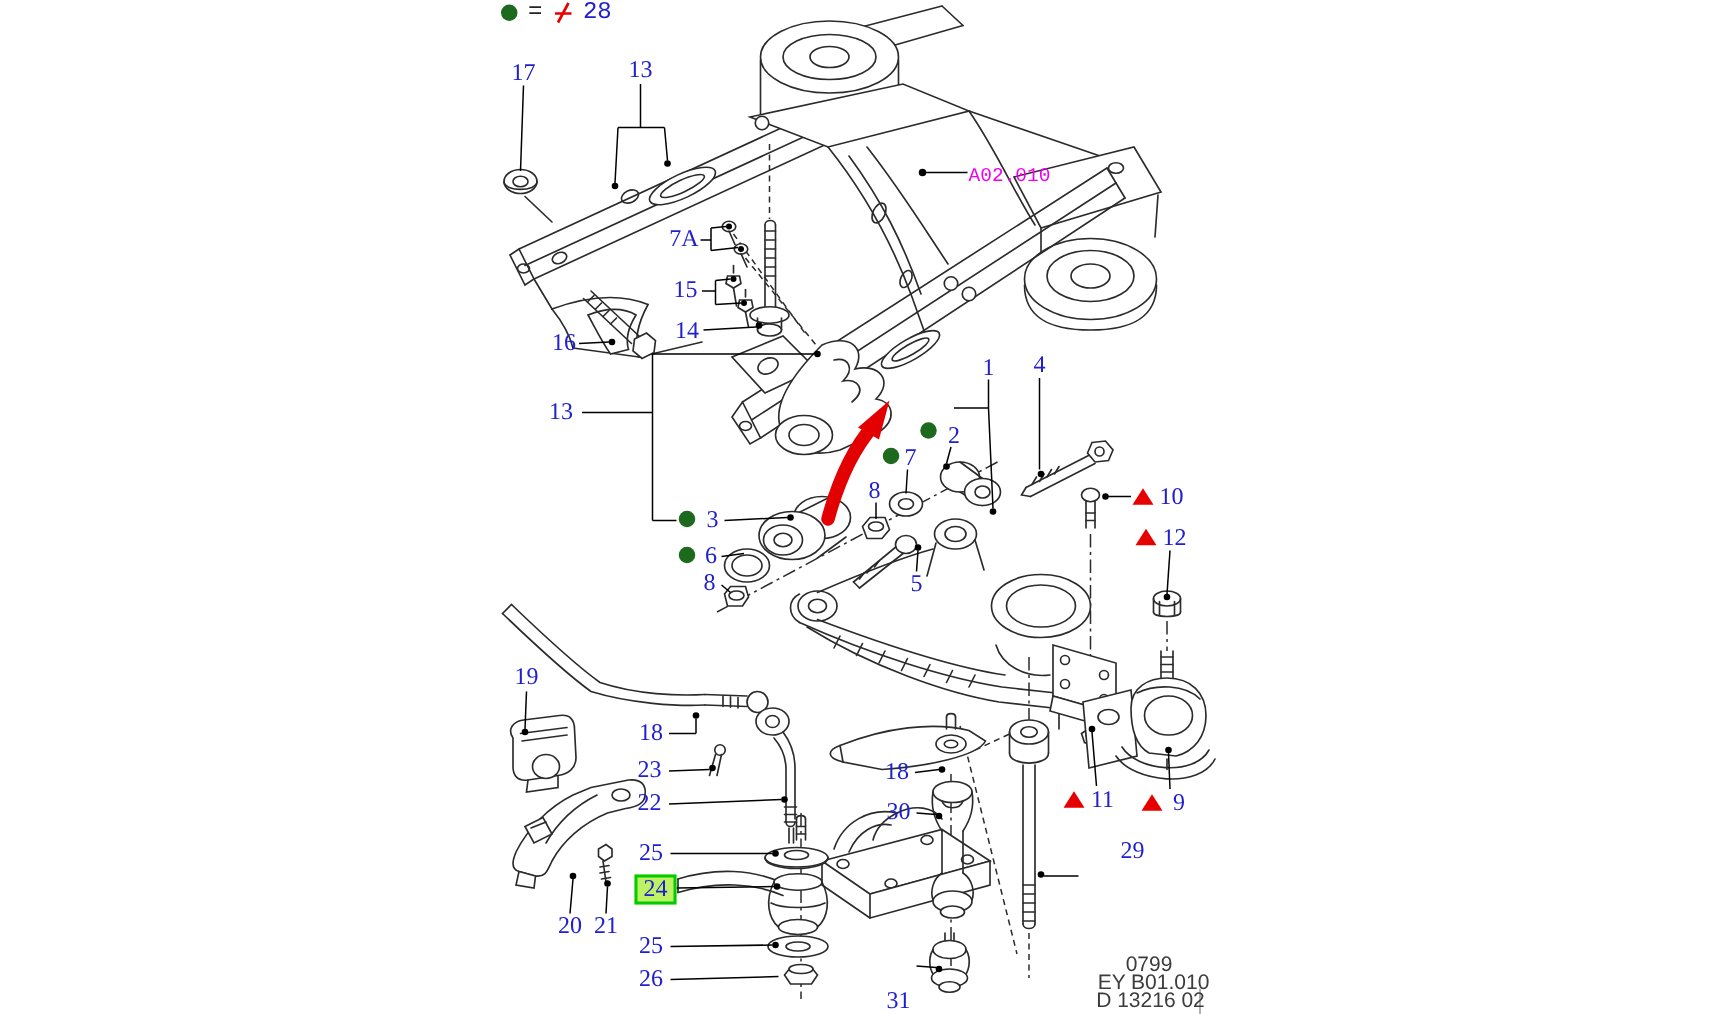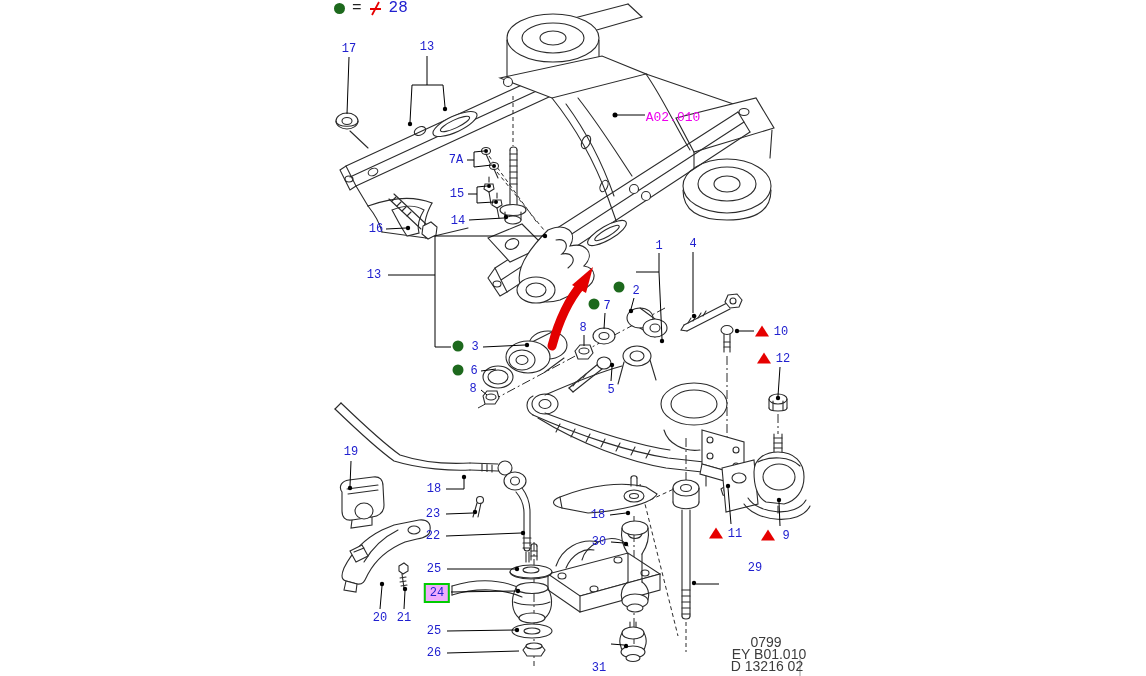--- a/index.html
+++ b/index.html
@@ -6,23 +6,23 @@
     --label-blue:#2020CF; --reference-magenta:#EE00EE; --marker-green:#1D691D;
     --triangle-red:#E60000; --highlight-green:#00CC00; --arrow-red:#E30000;
     --footer-gray:#3C3C3C; --line-dark:#2B2B2B;
   }
   html,body{margin:0;padding:0;background:#fff;}
   #stage{position:relative;width:1146px;height:676px;background:#fff;overflow:hidden;
          font-family:"Liberation Sans",sans-serif;}
   #drawing{position:absolute;left:0;top:0;z-index:1;}
   #label-layer{position:absolute;left:0;top:0;width:100%;height:100%;z-index:2;}
   .part-label{position:absolute;transform:translate(-50%,-50%);
-    font-family:Liberation Mono, monospace;
-    font-size:12px;line-height:16px;color:var(--label-blue);white-space:nowrap;}
-  .part-label.boxed{border:2px solid var(--highlight-green);background:#f0abfc;padding:0 4px;}
+    font-family:Liberation Serif, serif;
+    font-size:16px;line-height:16px;color:var(--label-blue);white-space:nowrap;}
+  .part-label.boxed{border:2px solid var(--highlight-green);background:#bef264;padding:0 4px;}
   .marker{position:absolute;}
   .green-dot{width:11px;height:11px;border-radius:50%;background:var(--marker-green);
     transform:translate(-5.5px,-5.5px);}
   .red-triangle{width:0;height:0;border-left:7px solid transparent;border-right:7px solid transparent;
     border-bottom:11px solid var(--triangle-red);transform:translate(-7px,-5.5px);}
   #legend{position:absolute;left:334px;top:0;height:16px;display:flex;align-items:center;gap:7px;
     font-family:"Liberation Mono","DejaVu Sans Mono",monospace;font-size:16px;}
   #legend .dot{width:11px;height:11px;border-radius:50%;background:var(--marker-green);}
   #legend .eq{color:#222;}
   #legend .num{color:var(--label-blue);}

